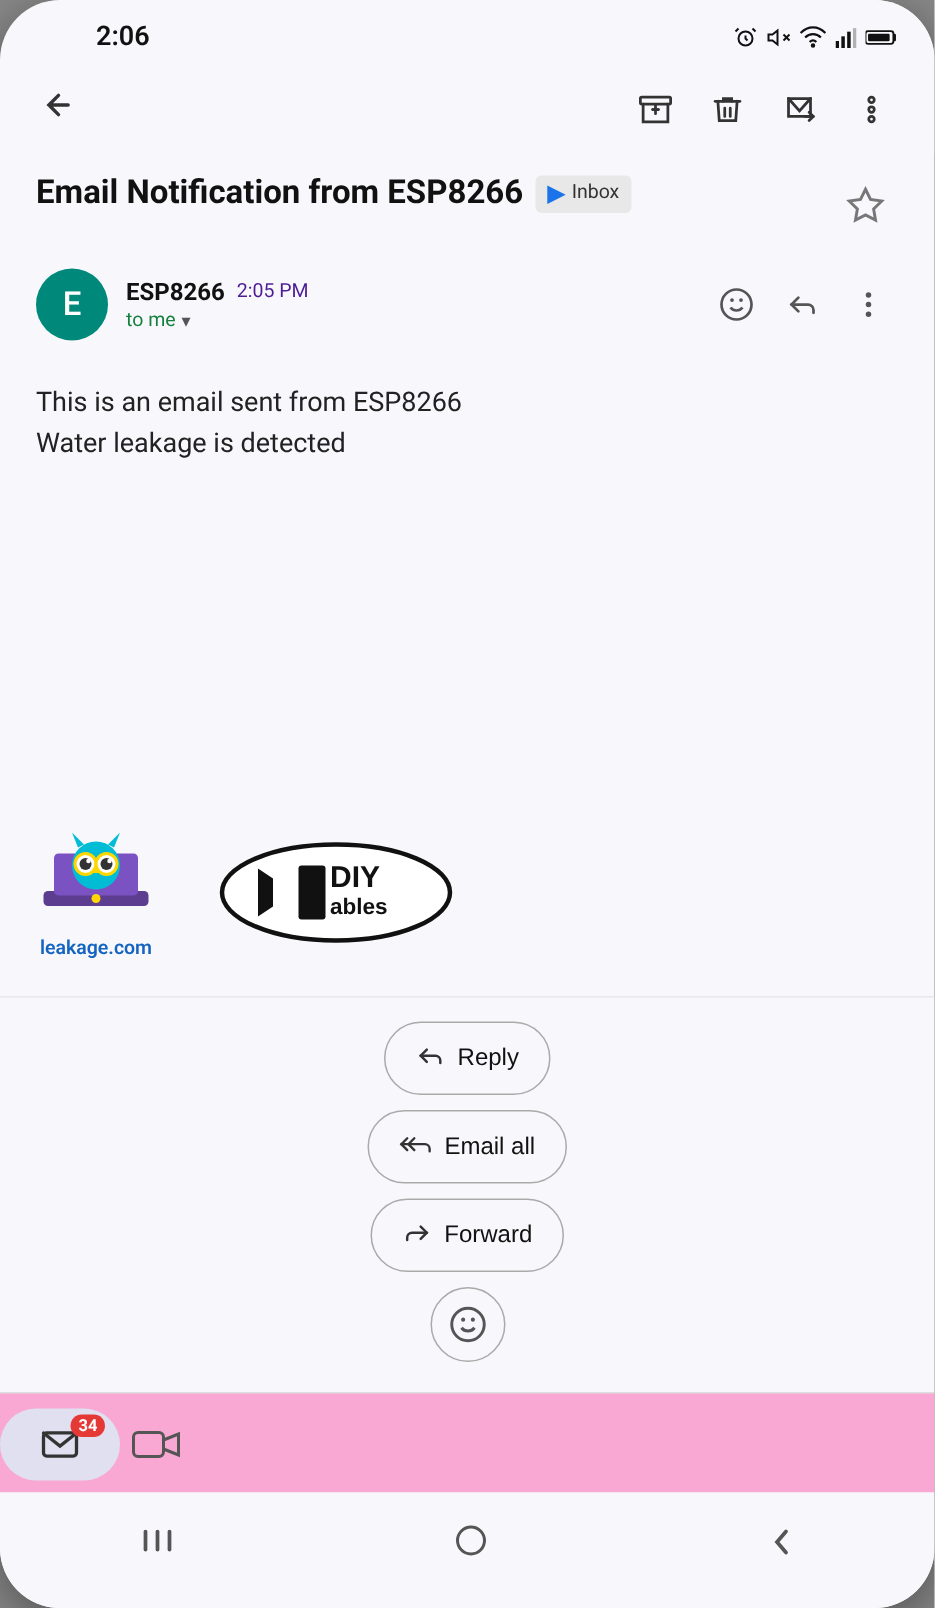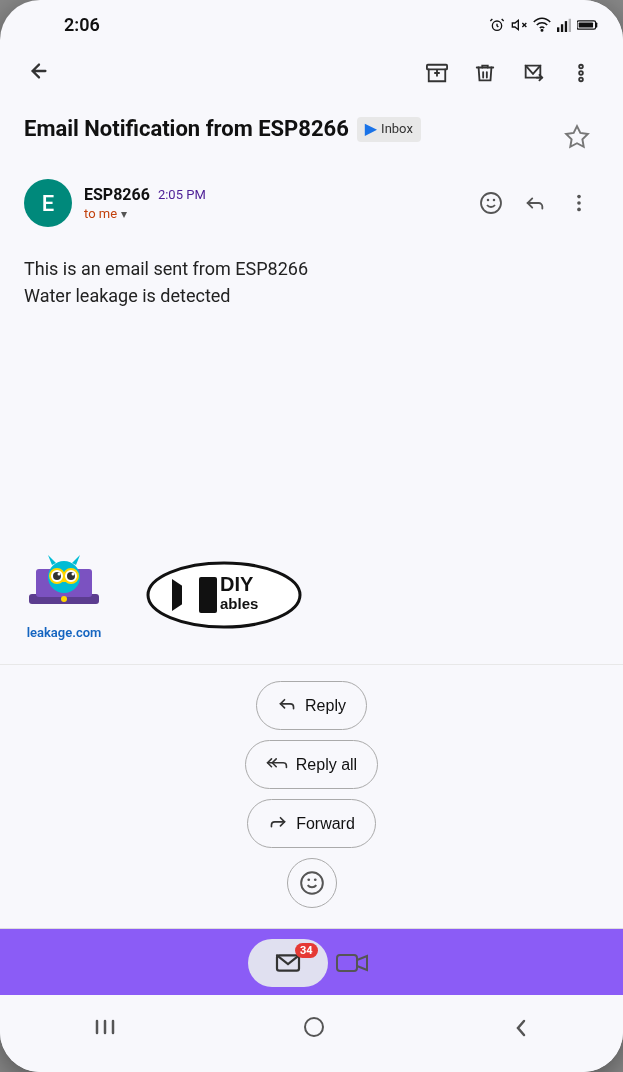--- a/index.html
+++ b/index.html
@@ -183,21 +183,21 @@
 
     .to-me-row {
       display: flex;
       align-items: center;
       gap: 4px;
       margin-top: 2px;
     }
 
     .to-me-text {
       font-size: 13px;
-      color: #c2410c;
+      color: #15803d;
     }
 
     .chevron-down {
       font-size: 12px;
       color: #555;
     }
 
     .sender-actions {
       display: flex;
       align-items: center;
@@ -286,24 +286,24 @@
       align-items: center;
       justify-content: center;
       font-size: 22px;
       cursor: pointer;
       background: transparent;
       flex-shrink: 0;
     }
 
     
     .bottom-nav {
-      background: #8b5cf6;
+      background: #f9a8d4;
       padding: 10px 0 8px 0;
       display: flex;
-      justify-content: center;
+      justify-content: flex-start;
       align-items: center;
       border-top: 1px solid #ddd;
     }
 
     .nav-mail {
       position: relative;
       width: 80px;
       height: 48px;
       background: #e0e0f0;
       border-radius: 24px;
@@ -553,21 +553,21 @@
       <span>Reply</span>
     </button>
     <button class="action-btn">
       <span class="action-btn-icon">
         <svg width="22" height="18" viewBox="0 0 28 22" fill="none" stroke="#333" stroke-width="2" stroke-linecap="round">
           <polyline points="7 17 2 12 7 7"></polyline>
             <polyline points="13 17 8 12 13 7"></polyline>
             <path d="M26 18v-2a4 4 0 0 0-4-4H2"></path>
         </svg>
       </span>
-      <span>Reply all</span>
+      <span>Email all</span>
     </button>
     <button class="action-btn">
       <span class="action-btn-icon">
         <svg width="20" height="18" viewBox="0 0 24 22" fill="none" stroke="#333" stroke-width="2" stroke-linecap="round">
           <polyline points="15 17 20 12 15 7"></polyline>
             <path d="M4 18v-2a4 4 0 0 1 4-4h12"></path>
         </svg>
       </span>
       <span>Forward</span>
     </button>

